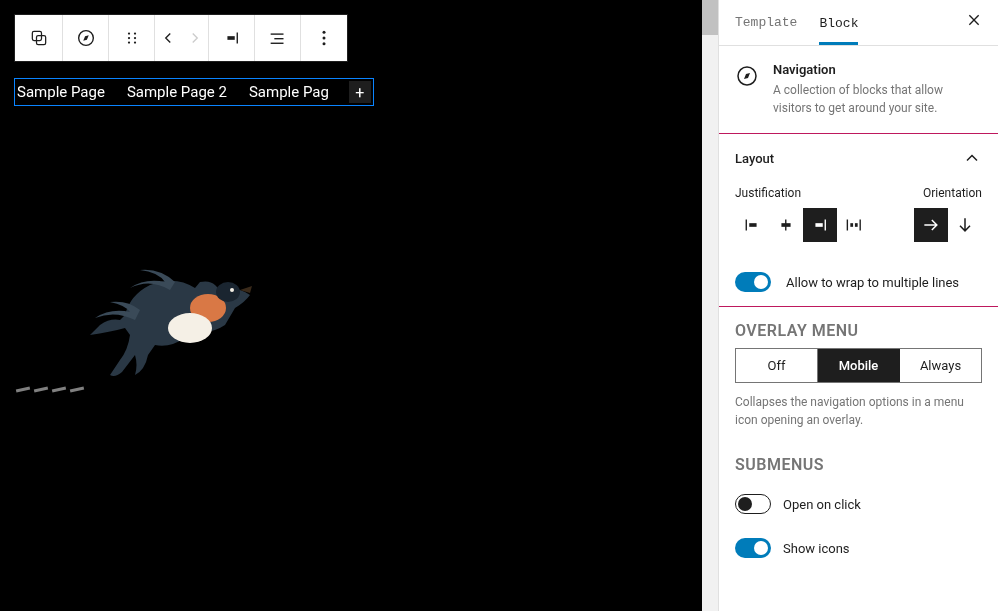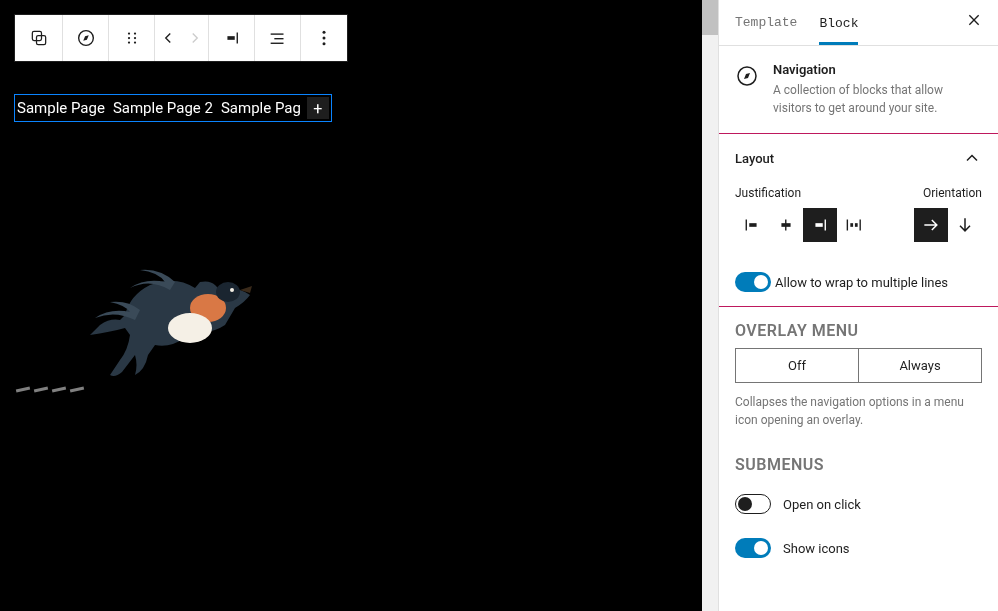--- a/index.html
+++ b/index.html
@@ -12,21 +12,21 @@
 .toolbar-cell { display: flex; align-items: center; justify-content: center; border-right: 1px solid #e0e0e0; position: relative; }
 .toolbar-cell:last-child { border-right: none; }
 .tc-icon { width: 48px; }
 .tc-move { width: 46px; gap: 4px; }
 .tc-arrows { width: 54px; display: flex; }
 .arrow-half { width: 27px; display: flex; align-items: center; justify-content: center; height: 100%; }
 .tc-justify { width: 46px; }
 .tc-select { padding: 0 18px; font-size: 13px; color: #1e1e1e; }
 .tc-overflow { width: 46px; }
 .tc-more { width: 46px; }
-.nav-row { display: flex; gap: 4px; margin-top: 32px; border: 1.5px solid #0a84ff; width: fit-content; align-items: center; padding-right: 2px; }
+.nav-row { display: flex; gap: 18px; margin-top: 16px; border: 1.5px solid #0a84ff; width: fit-content; align-items: center; padding-right: 2px; }
 .nav-item { color: #fff; font-size: 15px; padding: 4px 2px; white-space: nowrap; }
 .nav-item.clipped { max-width: 96px; overflow: hidden; }
 .add-block { width: 22px; height: 22px; background: #1e1e1e; display: flex; align-items: center; justify-content: center; color: #fff; font-size: 16px; }
 .bird { position: absolute; left: 80px; top: 260px; width: 180px; height: 140px; }
 .sidebar { width: 280px; background: #fff; border-left: 1px solid #e0e0e0; overflow-y: auto; height: 100%; }
 .tabs { display: flex; align-items: center; border-bottom: 1px solid #e0e0e0; padding: 0 16px; height: 46px; font-family: Liberation Mono, monospace; }
 .tab { padding: 14px 0; margin-right: 22px; font-size: 13px; color: #757575; cursor: pointer; }
 .tab.active { color: #1e1e1e; font-weight: 500; border-bottom: 3px solid #007cba; margin-bottom: -1px; padding-bottom: 11px; }
 .close-x { margin-left: auto; font-size: 18px; cursor: pointer; color: #1e1e1e; font-weight: bold; }
 .block-info { display: flex; padding: 16px; gap: 14px; }
@@ -38,21 +38,21 @@
 .panel-head.shaded { background: #f0f0f0; }
 .panel-body { padding: 4px 16px 18px; }
 .layout-labels-row { display: flex; justify-content: space-between; font-size: 12px; margin-bottom: 8px; }
 .layout-controls-row { display: flex; justify-content: space-between; align-items: center; }
 .justify-group { display: flex; gap: 0; }
 .j-btn { width: 34px; height: 34px; display: flex; align-items: center; justify-content: center; cursor: pointer; }
 .j-btn.active { background: #1e1e1e; }
 .orient-group { display: flex; gap: 0; }
 .o-btn { width: 34px; height: 34px; display: flex; align-items: center; justify-content: center; cursor: pointer; }
 .o-btn.active { background: #1e1e1e; }
-.toggle-row { display: flex; align-items: center; gap: 4px; padding: 12px 16px 14px; }
+.toggle-row { display: flex; align-items: center; gap: 15px; padding: 12px 16px 14px; }
 .toggle-row-inner { display: flex; align-items: center; gap: 12px; padding: 12px 0; }
 .toggle { width: 36px; height: 20px; border-radius: 10px; position: relative; cursor: pointer; }
 .toggle.tog-on { background: #007cba; }
 .toggle.tog-off { background: #fff; border: 1.5px solid #1e1e1e; }
 .toggle-knob { width: 14px; height: 14px; border-radius: 50%; position: absolute; top: 3px; }
 .tog-on .toggle-knob { background: #fff; right: 3px; }
 .tog-off .toggle-knob { background: #1e1e1e; left: 2px; top: 1.5px; }
 .toggle-label { font-size: 13px; }
 .section-label { font-size: 16px; font-weight: 600; color: #757575; text-transform: uppercase; padding: 14px 16px 8px; letter-spacing: 0.5px; }
 .button-group { display: flex; margin: 0 16px 10px; border: 1px solid #757575; }
@@ -240,20 +240,21 @@
             <div class="toggle-knob"></div>
           </div>
         <span class="toggle-label">Allow to wrap to multiple lines</span>
       </div>
     </div>
 
     <div class="panel">
       <div class="section-label">OVERLAY MENU</div>
       <div class="button-group">
         <div class="bg-btn">Off</div>
+        <div class="bg-btn selected">Mobile</div>
         <div class="bg-btn">Always</div>
       </div>
       <div class="help-text">Collapses the navigation options in a menu icon opening an overlay.</div>
       <div class="section-label">SUBMENUS</div>
       <div style="padding:0 16px;">
         <div class="toggle-row-inner">
           <div class="toggle tog-off">
               <div class="toggle-knob"></div>
             </div>
           <span class="toggle-label">Open on click</span>

